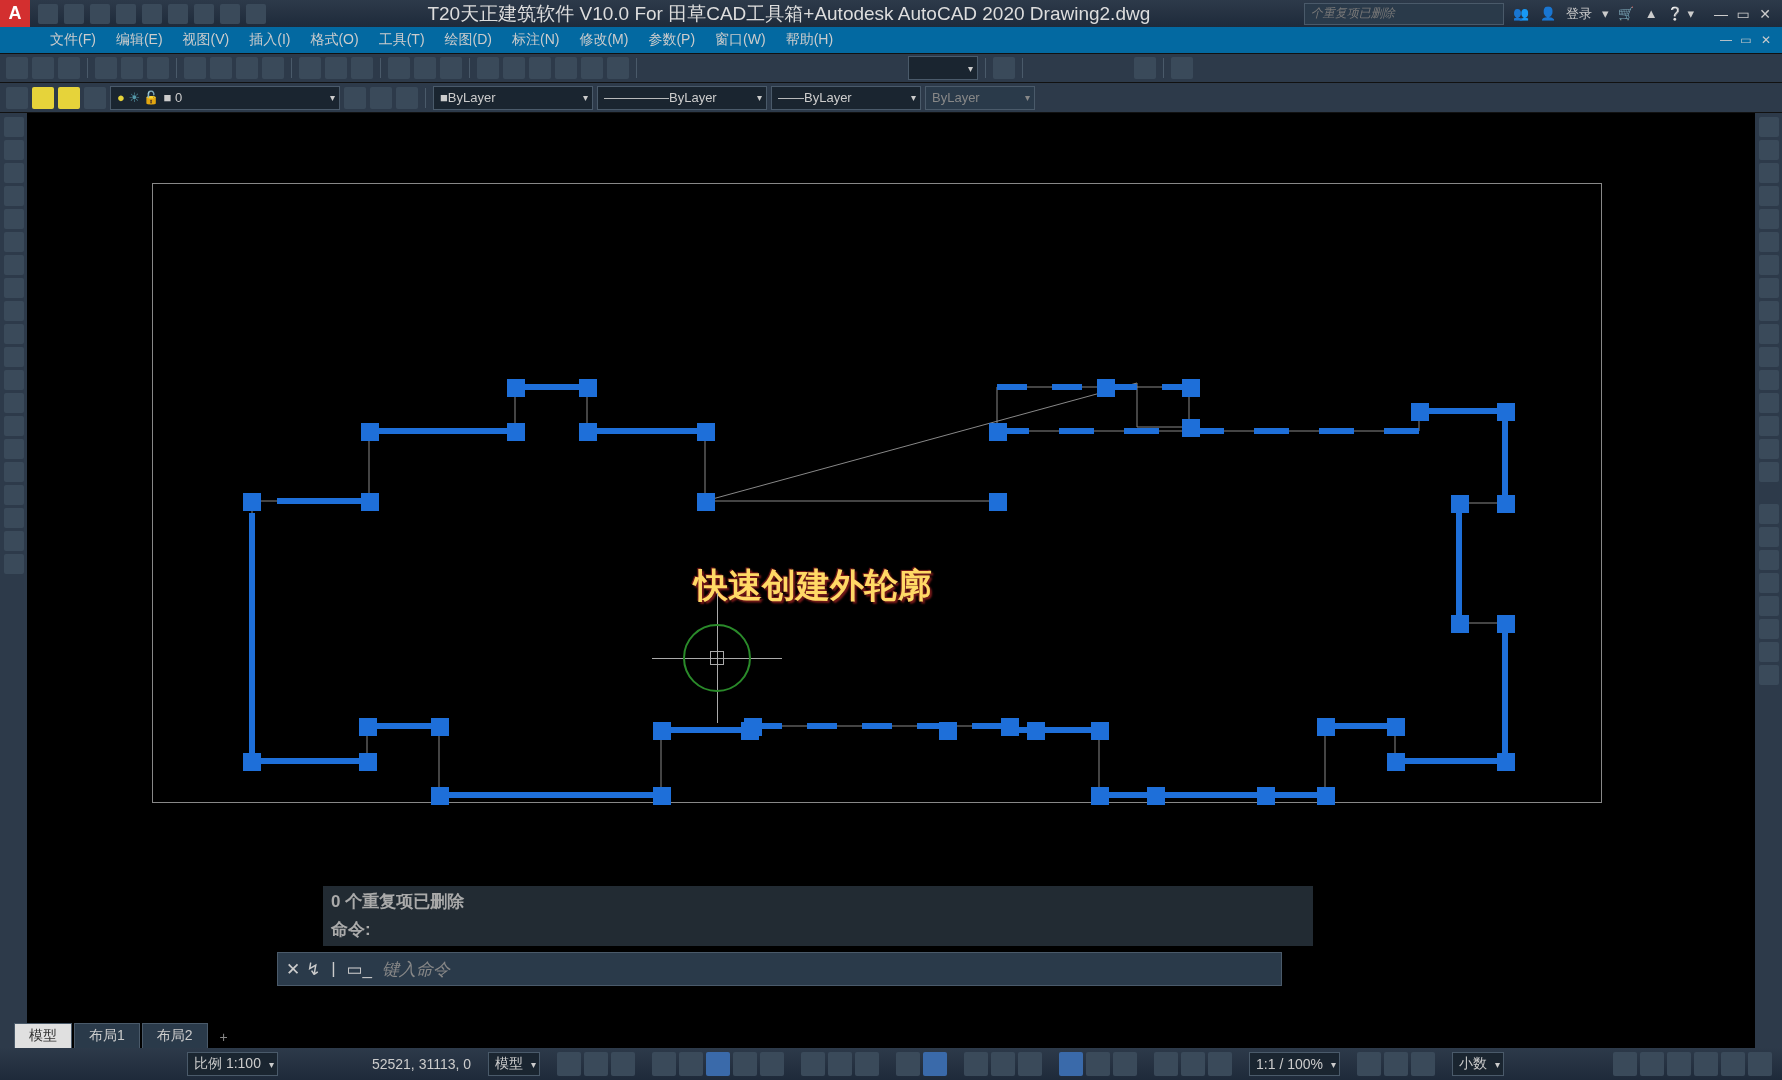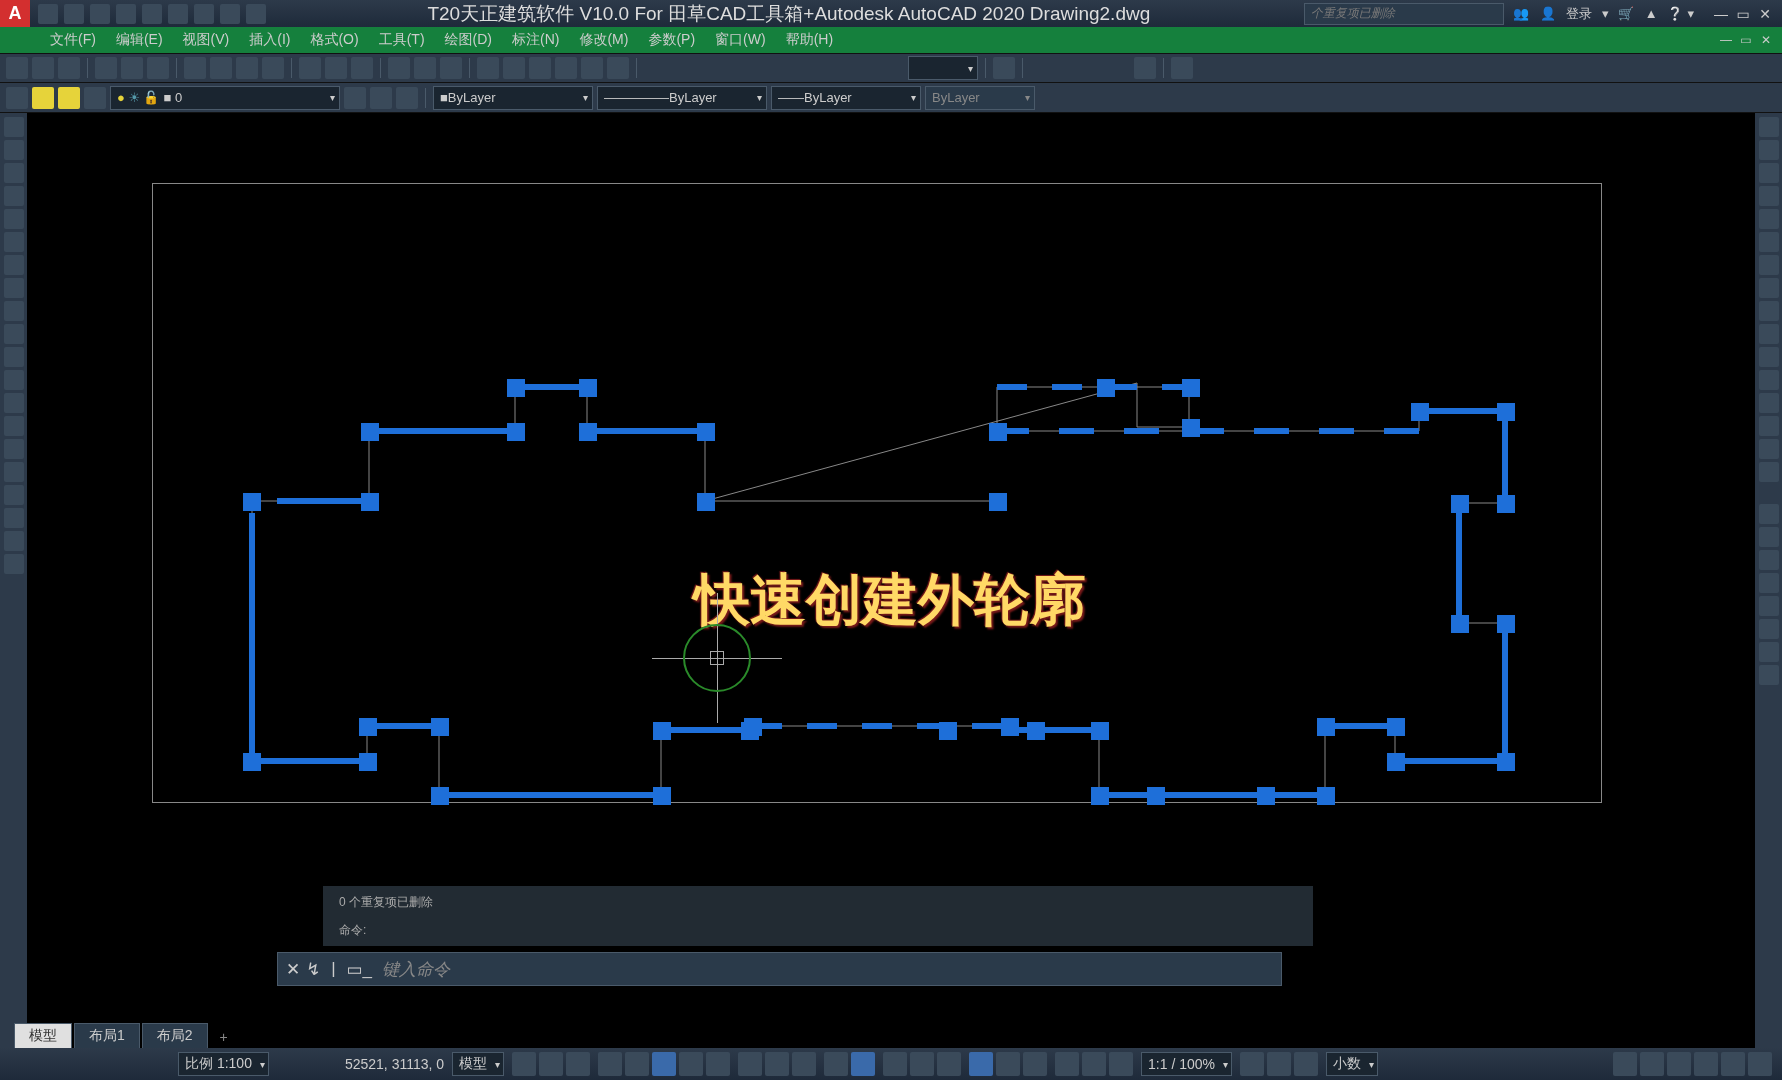--- a/index.html
+++ b/index.html
@@ -8,21 +8,21 @@
 .title-bar { height: 27px; background: linear-gradient(#2d3a4a, #1e2a3a); display: flex; align-items: center; font-size: 14px; }
 .app-logo { width: 30px; height: 27px; background: #d32f2f; color: #fff; display: flex; align-items: center; justify-content: center; font-weight: bold; font-size: 18px; }
 .title-qat { display: flex; gap: 6px; padding: 0 8px; }
 .title-qat .ico { width: 20px; height: 20px; background: #3a4a5a; border-radius: 2px; }
 .title-text { flex: 1; text-align: center; color: #ddd; font-size: 19px; }
 .title-search { width: 200px; height: 22px; background: #2a3a4a; border: 1px solid #4a5a6a; font-size: 12px; color: #777; padding: 0 6px; font-style: italic; display: flex; align-items: center; }
 .title-right { display: flex; gap: 10px; padding: 0 10px; align-items: center; color: #ccc; font-size: 13px; }
 .win-btns { display: flex; gap: 4px; padding: 0 8px; }
 .win-btns span { width: 18px; text-align: center; cursor: pointer; }
 
-.menu-bar { height: 26px; background: #15803d; display: flex; align-items: center; padding-left: 40px; font-size: 14px; }
+.menu-bar { height: 26px; background: #0369a1; display: flex; align-items: center; padding-left: 40px; font-size: 14px; }
 .menu-bar .menu-item { padding: 0 10px; cursor: pointer; }
 .menu-right { margin-left: auto; display: flex; gap: 4px; padding-right: 8px; }
 .menu-right span { width: 16px; text-align: center; font-size: 12px; }
 
 .toolbar1 { height: 30px; background: #2d3a4a; border-top: 1px solid #111; border-bottom: 1px solid #111; display: flex; align-items: center; padding: 0 6px; gap: 4px; }
 .toolbar2 { height: 30px; background: #2d3a4a; border-bottom: 1px solid #111; display: flex; align-items: center; padding: 0 6px; gap: 4px; }
 .tb-btn { width: 22px; height: 22px; background: #3a4a5a; border-radius: 2px; cursor: pointer; }
 .tb-sep { width: 1px; height: 20px; background: #4a5a6a; margin: 0 3px; }
 .tb-sel { height: 24px; background: #1a2530; border: 1px solid #4a5a6a; color: #ccc; font-size: 13px; padding: 0 20px 0 6px; display: flex; align-items: center; position: relative; cursor: pointer; }
 .tb-sel::after { content: "▾"; position: absolute; right: 4px; font-size: 10px; }
@@ -42,32 +42,32 @@
 
 .canvas-frame { position: absolute; left: 125px; top: 70px; width: 1450px; height: 620px; border: 1px solid #888; }
 .grip { position: absolute; width: 18px; height: 18px; background: #1e6fd9; }
 
 .crosshair { position: absolute; left: 690px; top: 545px; pointer-events: none; }
 .crosshair .circle { position: absolute; width: 68px; height: 68px; border: 2px solid #2a8a2a; border-radius: 50%; left: -34px; top: -34px; }
 .crosshair .hline { position: absolute; width: 130px; height: 1px; background: #aaa; left: -65px; top: 0; }
 .crosshair .vline { position: absolute; width: 1px; height: 130px; background: #aaa; left: 0; top: -65px; }
 .crosshair .box { position: absolute; width: 14px; height: 14px; border: 1px solid #aaa; left: -7px; top: -7px; }
 
-.overlay-text { position: absolute; left: 667px; top: 450px; font-size: 56px; font-weight: bold; color: #ffd966; text-shadow: 2px 2px 2px #7a1a1a, -1px -1px 1px #7a1a1a; }
-
-.cmd-history { position: absolute; left: 296px; bottom: 102px; width: 990px; font-size: 12px; color: #aaa; background: rgba(40,50,60,0.85); line-height: 28px; padding: 2px 16px; }
+.overlay-text { position: absolute; left: 667px; top: 450px; font-size: 34px; font-weight: bold; color: #ffd966; text-shadow: 2px 2px 2px #7a1a1a, -1px -1px 1px #7a1a1a; }
+
+.cmd-history { position: absolute; left: 296px; bottom: 102px; width: 990px; font-size: 17px; color: #aaa; background: rgba(40,50,60,0.85); line-height: 28px; padding: 2px 8px; font-weight: bold; }
 .cmd-input-bar { position: absolute; left: 250px; bottom: 62px; width: 1005px; height: 34px; background: #2a3a4a; border: 1px solid #4a5a6a; display: flex; align-items: center; padding: 0 8px; font-size: 17px; color: #888; font-style: italic; }
 .cmd-input-bar .pre { display: flex; gap: 6px; margin-right: 10px; font-style: normal; color: #ccc; }
 
 .tabs-bottom { position: absolute; left: 14px; bottom: 32px; height: 26px; display: flex; align-items: flex-end; gap: 0; font-size: 14px; }
 .tab-b { padding: 3px 14px; background: #2a3a4a; border: 1px solid #4a5a6a; border-bottom: none; margin-right: 2px; cursor: pointer; }
 .tab-b.active { background: #e0e0e0; color: #333; }
 .tab-add { padding: 3px 10px; color: #888; cursor: pointer; }
 
-.status-bar { position: absolute; left: 0; right: 0; bottom: 0; height: 32px; background: linear-gradient(#2d3a4a, #1e2a3a); display: flex; align-items: center; padding: 0 10px; gap: 8px; font-size: 14px; }
+.status-bar { position: absolute; left: 0; right: 0; bottom: 0; height: 32px; background: linear-gradient(#2d3a4a, #1e2a3a); display: flex; align-items: center; padding: 0 10px; gap: 17px; font-size: 14px; }
 .status-bar .sb-btn { width: 24px; height: 24px; background: #3a4a5a; border-radius: 2px; cursor: pointer; }
 .status-bar .sb-sel { padding: 0 16px 0 6px; height: 24px; background: #1a2530; border: 1px solid #4a5a6a; display: flex; align-items: center; position: relative; cursor: pointer; }
 .status-bar .sb-sel::after { content: "▾"; position: absolute; right: 3px; font-size: 10px; }
 .status-bar .sb-text { color: #ccc; }
 .status-bar .sb-group { display: flex; gap: 3px; }
 .status-bar .sb-btn.on { background: #3a6aaa; }
 </style>
 </head>
 <body>
 

